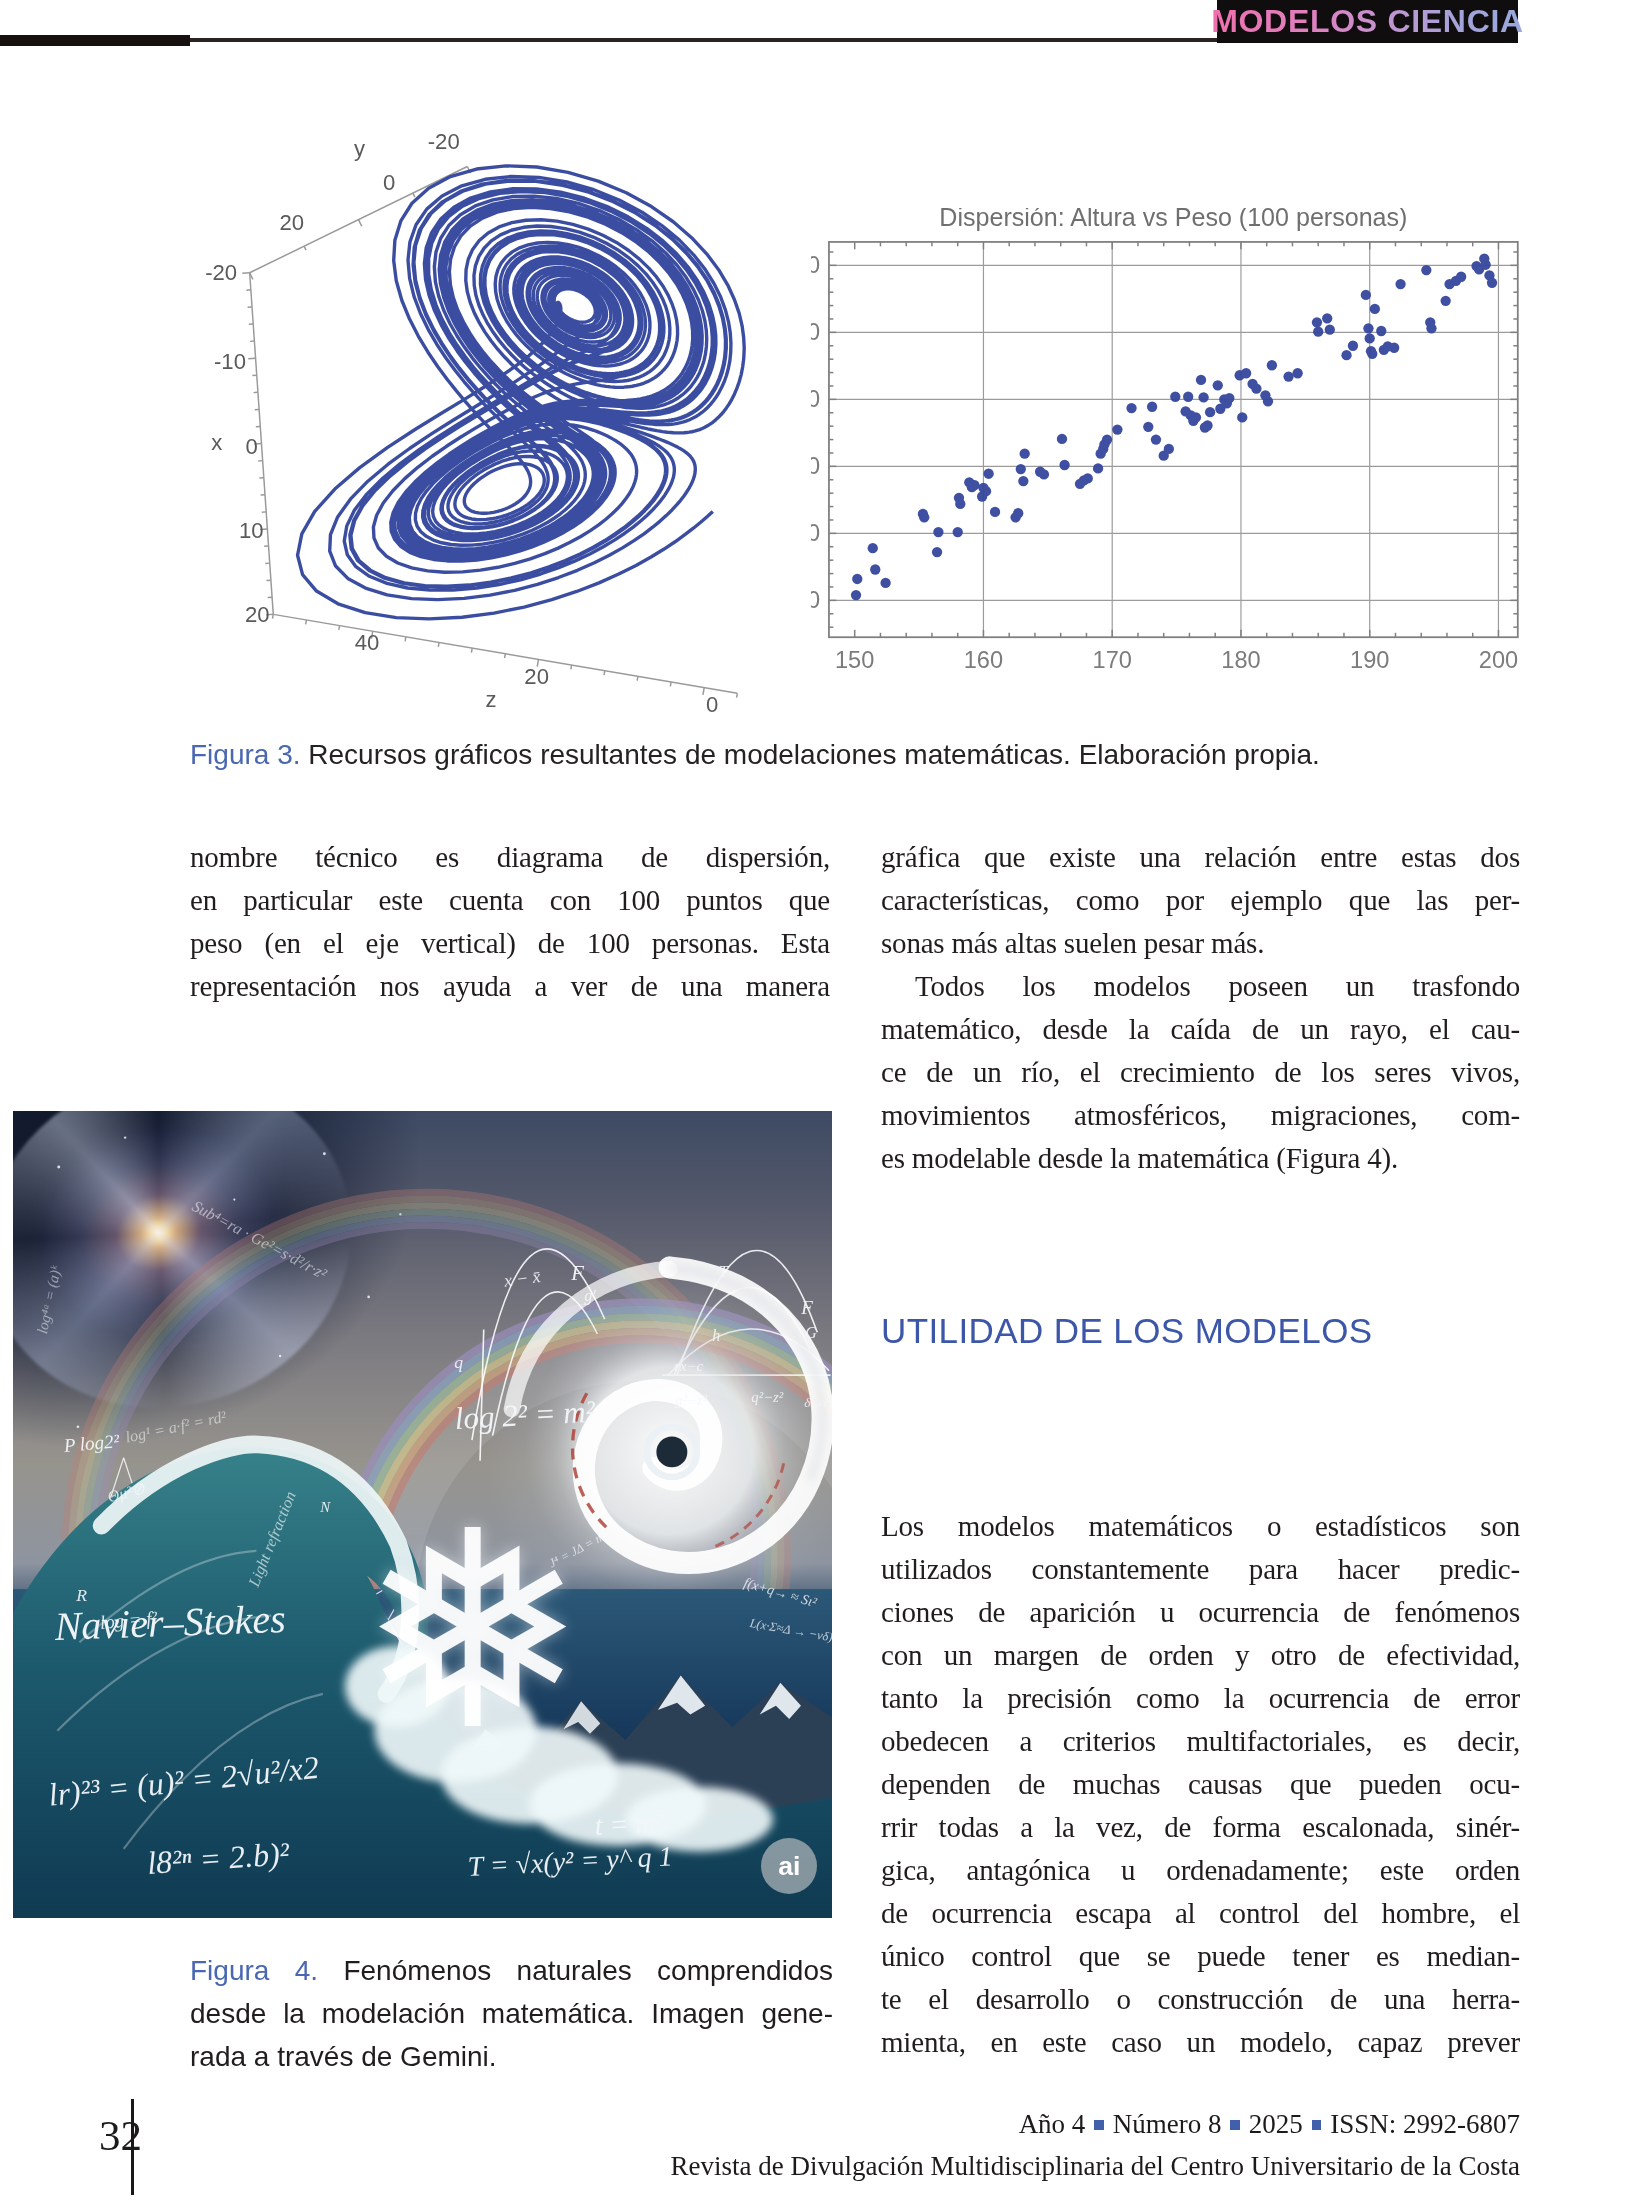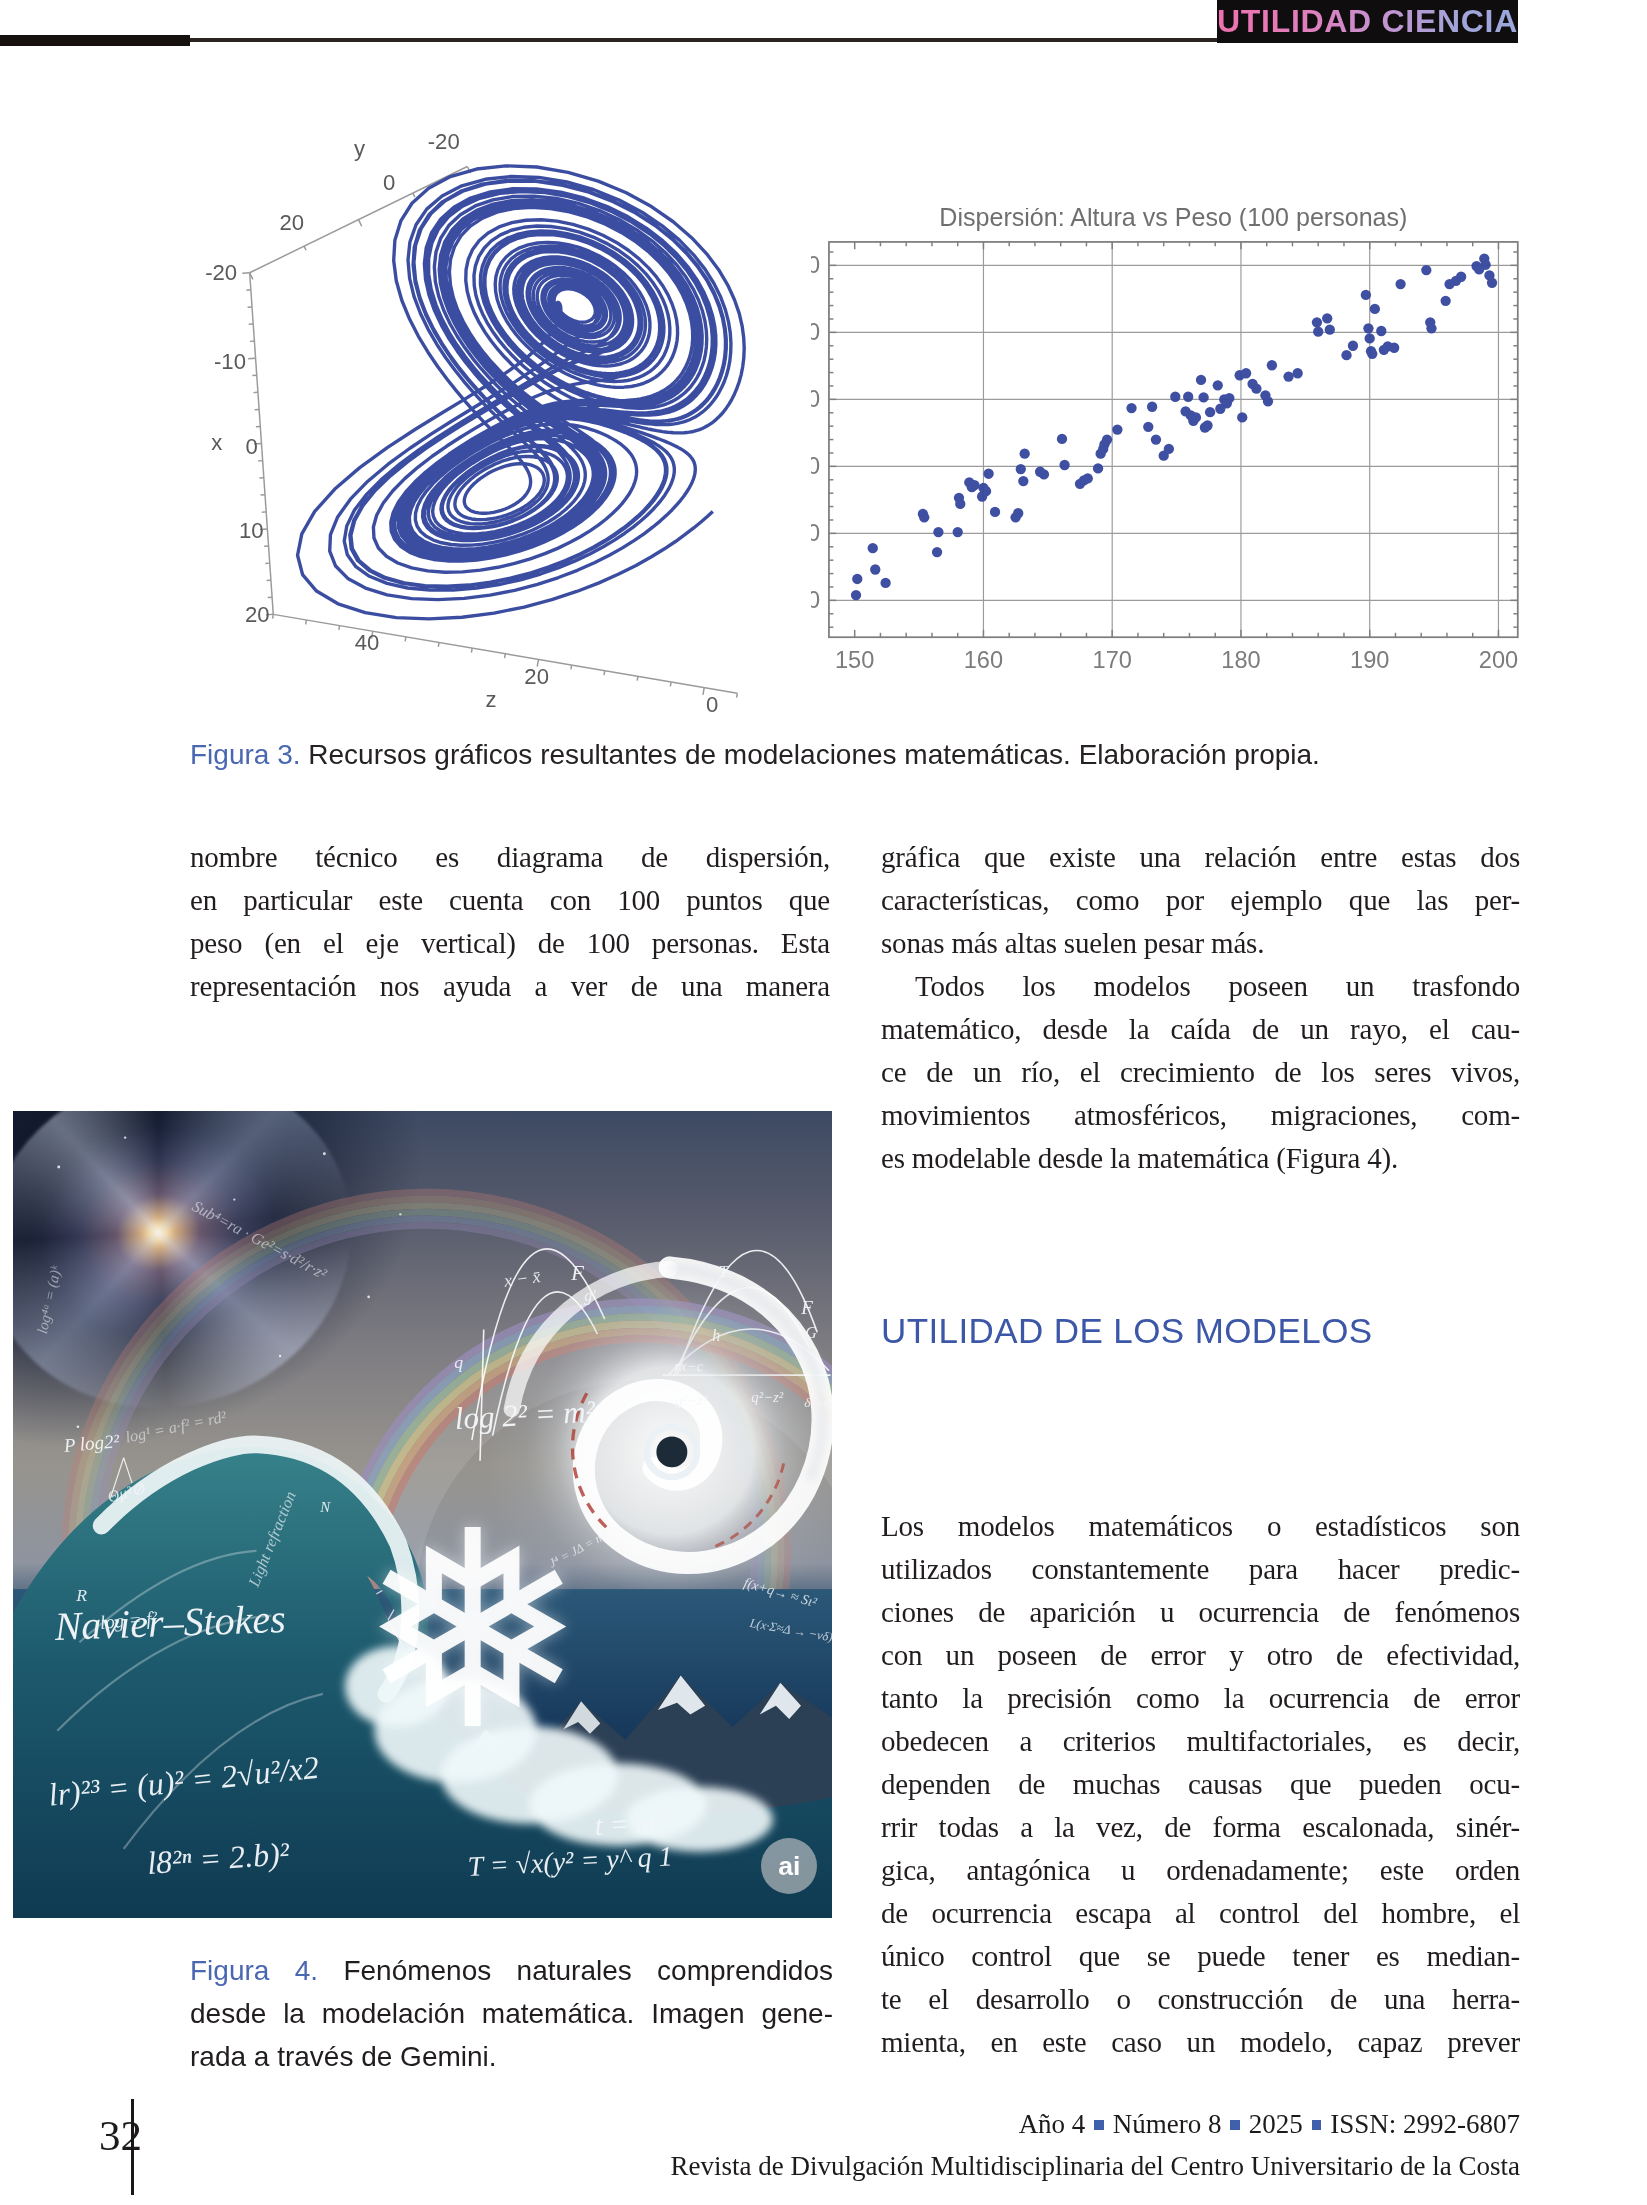--- a/index.html
+++ b/index.html
@@ -68,21 +68,21 @@
   .sq{display:inline-block;width:9.6px;height:9.6px;background:#4160ac;margin:0 8.9px 3.7px 8.9px;vertical-align:middle;}
 </style>
 </head>
 <body>
 
 <div class="page">
 
   <div class="rule-thick"></div>
   <div class="rule-thin"></div>
   <div class="brandbox">
-    <span class="brand">UTILIDAD CIENCIA</span>
+    <span class="brand">MODELOS CIENCIA</span>
   </div>
 
   <svg id="lorenz" viewBox="0 0 820 870">
       <line x1="89" y1="230" x2="384" y2="86" stroke="#9a9a9a" stroke-width="2"></line>
       <line x1="89" y1="230" x2="93.4" y2="239" stroke="#9a9a9a" stroke-width="2"></line>
       <line x1="162.75" y1="194" x2="165.39" y2="199.4" stroke="#9a9a9a" stroke-width="2"></line>
       <line x1="236.5" y1="158" x2="240.9" y2="167" stroke="#9a9a9a" stroke-width="2"></line>
       <line x1="310.25" y1="122" x2="312.89" y2="127.4" stroke="#9a9a9a" stroke-width="2"></line>
       <line x1="384" y1="86" x2="388.4" y2="95" stroke="#9a9a9a" stroke-width="2"></line>
       <line x1="89" y1="230" x2="121" y2="693" stroke="#9a9a9a" stroke-width="2"></line>
@@ -397,21 +397,21 @@
       <div class="bodyline">matemático, desde la caída de un rayo, el cau-</div>
       <div class="bodyline">ce de un río, el crecimiento de los seres vivos,</div>
       <div class="bodyline">movimientos atmosféricos, migraciones, com-</div>
       <div class="bodyline noj">es modelable desde la matemática (Figura 4).</div>
     </div>
   <h2 id="section-heading">UTILIDAD DE LOS MODELOS</h2>
   <div id="col-right-2" class="col">
       <div class="bodyline">Los modelos matemáticos o estadísticos son</div>
       <div class="bodyline">utilizados constantemente para hacer predic-</div>
       <div class="bodyline">ciones de aparición u ocurrencia de fenómenos</div>
-      <div class="bodyline">con un poseen de error y otro de efectividad,</div>
+      <div class="bodyline">con un margen de orden y otro de efectividad,</div>
       <div class="bodyline">tanto la precisión como la ocurrencia de error</div>
       <div class="bodyline">obedecen a criterios multifactoriales, es decir,</div>
       <div class="bodyline">dependen de muchas causas que pueden ocu-</div>
       <div class="bodyline">rrir todas a la vez, de forma escalonada, sinér-</div>
       <div class="bodyline">gica, antagónica u ordenadamente; este orden</div>
       <div class="bodyline">de ocurrencia escapa al control del hombre, el</div>
       <div class="bodyline">único control que se puede tener es median-</div>
       <div class="bodyline">te el desarrollo o construcción de una herra-</div>
       <div class="bodyline">mienta, en este caso un modelo, capaz prever</div>
     </div>

